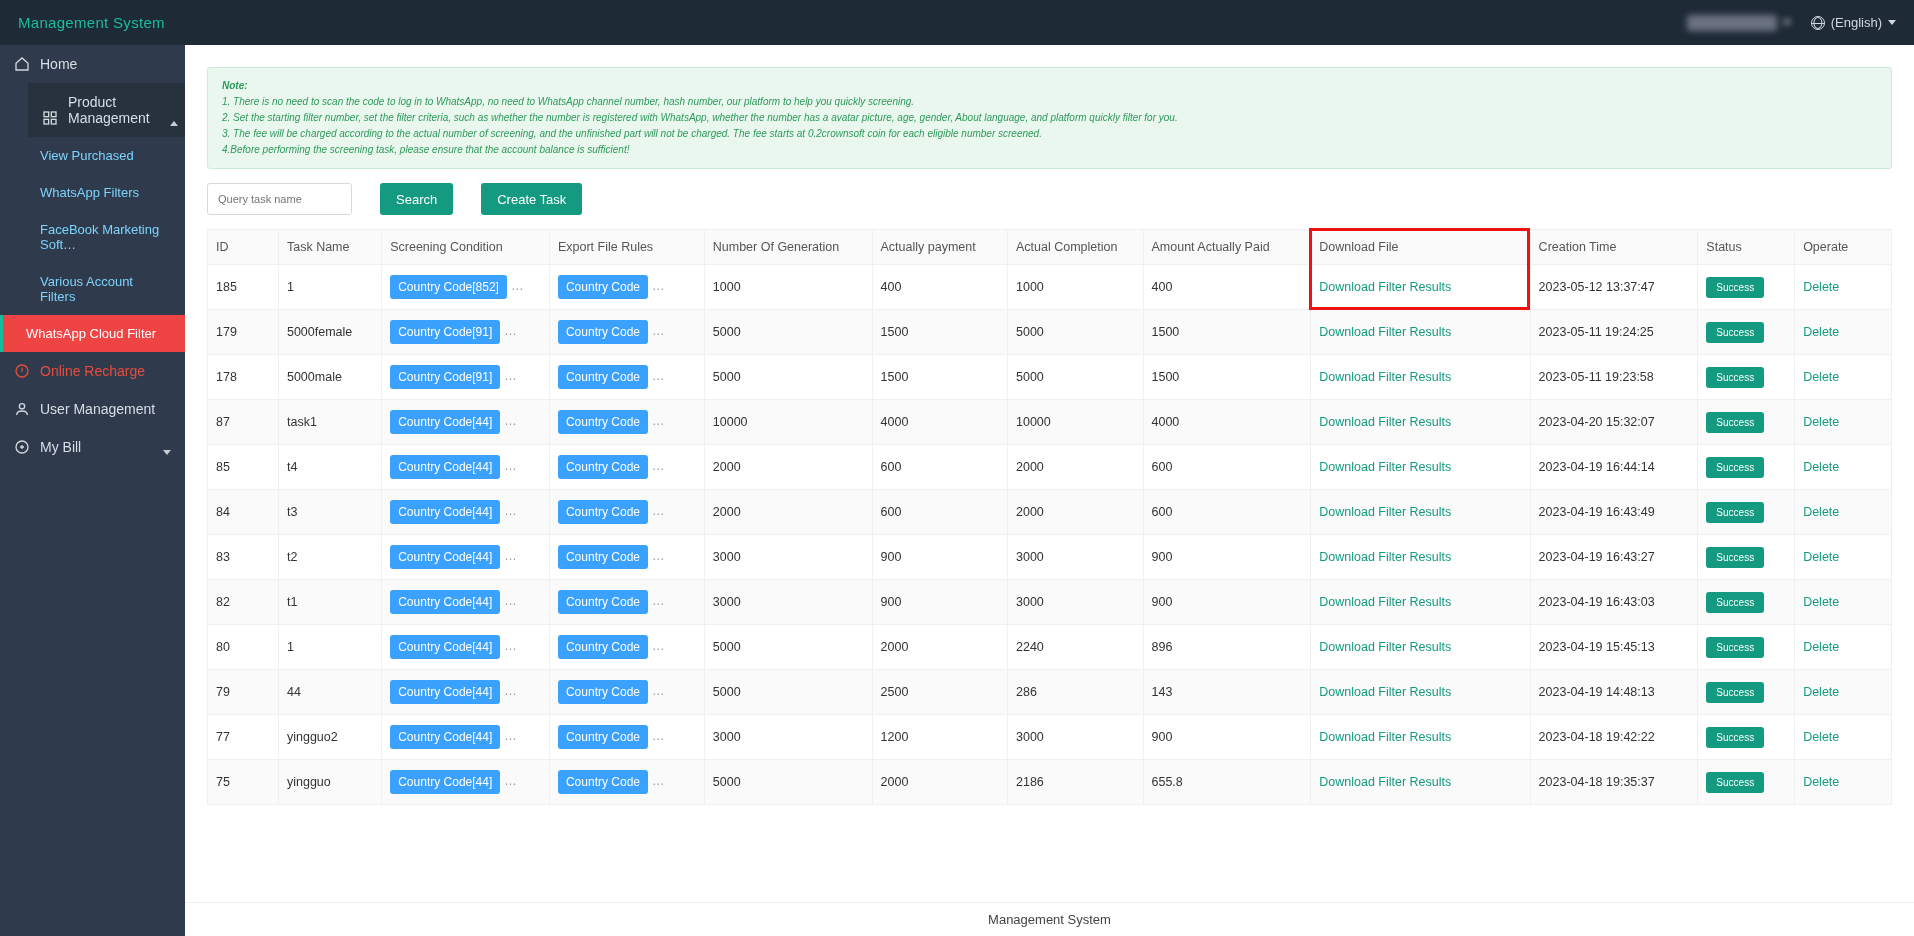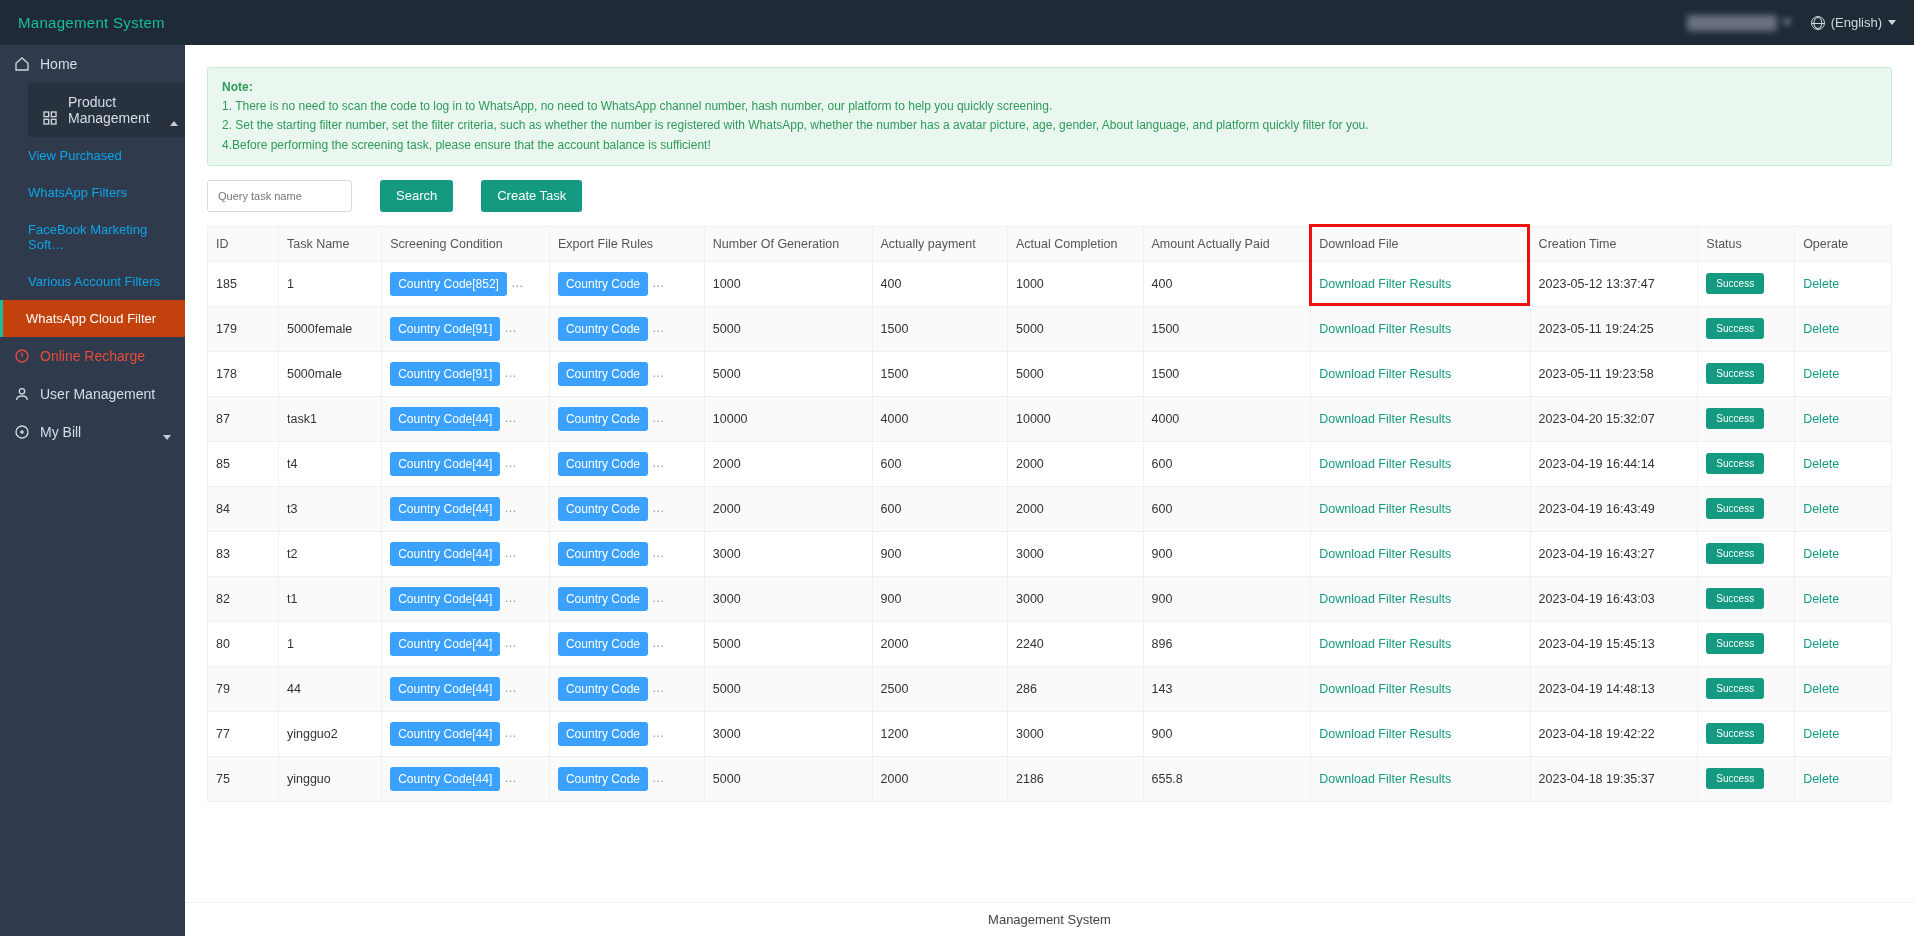--- a/index.html
+++ b/index.html
@@ -15,35 +15,35 @@
   .caret-down { width: 0; height: 0; border-left: 4px solid transparent; border-right: 4px solid transparent; border-top: 5px solid #cfd8dc; display: inline-block; }
   .lang-chip { display: flex; align-items: center; gap: 6px; color: #cfd8dc; }
   .globe { width: 14px; height: 14px; border: 1.3px solid #cfd8dc; border-radius: 50%; position: relative; display: inline-block; }
   .globe::before { content: ""; position: absolute; top: 0; bottom: 0; left: 50%; width: 60%; transform: translateX(-50%); border: 1.3px solid #cfd8dc; border-radius: 50%; }
   .globe::after  { content: ""; position: absolute; left: 0; right: 0; top: 50%; height: 0; border-top: 1.3px solid #cfd8dc; }
 
   
   .shell { position: absolute; top: 45px; bottom: 0; left: 0; right: 0; display: flex; }
   .sidebar { width: 185px; background: #2f3b4c; color: #d6dee6; display: flex; flex-direction: column; flex-shrink: 0; }
   .nav-item { display: flex; align-items: flex-end; gap: 10px; padding: 11px 14px; font-size: 14px; cursor: pointer; }
-  .nav-item.level2 { padding-left: 28px; font-size: 13px; color: #0ea5e9; }
+  .nav-item.level2 { padding-left: 40px; font-size: 13px; color: #7dd3fc; }
   .nav-item.expanded { background: #28323f; margin-left: 28px; }
   .nav-item.section { position: relative; }
   .nav-item .spacer { flex: 1; }
-  .nav-item.active { background: #c2410c; color: #fff; border-left: 3px solid #1abc9c; padding-left: 23px; }
+  .nav-item.active { background: #ef4444; color: #fff; border-left: 3px solid #1abc9c; padding-left: 23px; }
   .nav-item.red { color: #e74c3c; }
   .tri-up { width: 0; height: 0; border-left: 4px solid transparent; border-right: 4px solid transparent; border-bottom: 5px solid #c5ccd3; }
   .tri-down { width: 0; height: 0; border-left: 4px solid transparent; border-right: 4px solid transparent; border-top: 5px solid #c5ccd3; }
 
   .ico { width: 16px; height: 16px; display: inline-flex; align-items: center; justify-content: center; }
 
   
   .main { flex: 1; background: #fff; display: flex; flex-direction: column; overflow: hidden; }
   .content-scroll { flex: 1; overflow: auto; padding: 22px; }
-  .note-box { background: #e9f7ef; border: 1px solid #c9ecd6; border-radius: 3px; padding: 10px 14px; color: #2e9a5a; font-size: 12px; line-height: 1.6; margin-bottom: 14px; }
+  .note-box { background: #e9f7ef; border: 1px solid #c9ecd6; border-radius: 3px; padding: 10px 14px; color: #2e9a5a; font-size: 10px; line-height: 1.6; margin-bottom: 14px; font-style: italic; }
   .note-box strong { font-weight: 600; }
 
   .toolbar { display: flex; align-items: center; gap: 10px; margin-bottom: 14px; }
   .search-input { width: 145px; height: 32px; padding: 0 10px; border: 1px solid #d9d9d9; border-radius: 3px; font-size: 11px; color: #666; }
   .btn { height: 32px; padding: 0 16px; border: none; border-radius: 3px; cursor: pointer; font-size: 13px; color: #fff; background: #149a80; margin-left: 18px; }
 
   
   table.grid { width: 100%; border-collapse: collapse; font-size: 12.5px; table-layout: fixed; border-radius: 8px; }
   table.grid th, table.grid td { border: 1px solid #eef0f2; padding: 10px 8px; text-align: left; vertical-align: middle; overflow: hidden; text-overflow: ellipsis; white-space: nowrap; }
   table.grid th { background: #fafafa; color: #555; font-weight: 500; }
@@ -157,20 +157,21 @@
       <span class="tri-down"></span>
     </div>
   </div>
 
   <div class="main">
     <div class="content-scroll">
       <div class="note-box">
         <div><strong>Note:</strong></div>
         <div>1. There is no need to scan the code to log in to WhatsApp, no need to WhatsApp channel number, hash number, our platform to help you quickly screening.</div>
         <div>2. Set the starting filter number, set the filter criteria, such as whether the number is registered with WhatsApp, whether the number has a avatar picture, age, gender, About language, and platform quickly filter for you.</div>
+        <div>3. The fee will be charged according to the actual number of screening, and the unfinished part will not be charged. The fee starts at 0.2crownsoft coin for each eligible number screened.</div>
         <div>4.Before performing the screening task, please ensure that the account balance is sufficient!</div>
       </div>
 
       <div class="toolbar">
         <input class="search-input" placeholder="Query task name" style="">
         <button class="btn">Search</button>
         <button class="btn">Create Task</button>
       </div>
 
       <div class="table-wrap">

